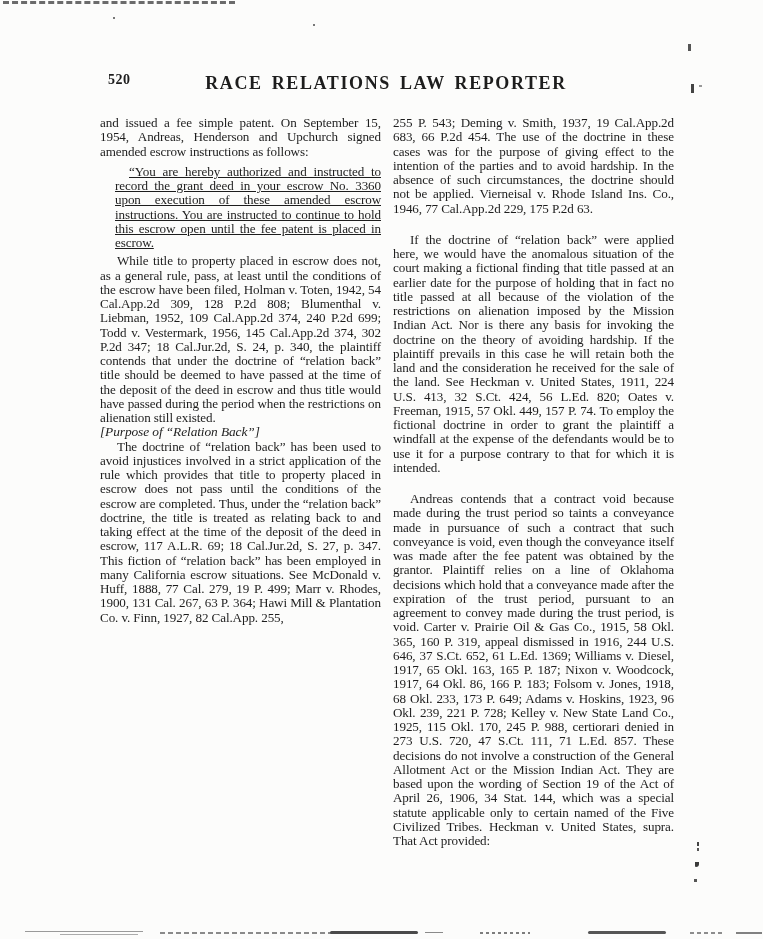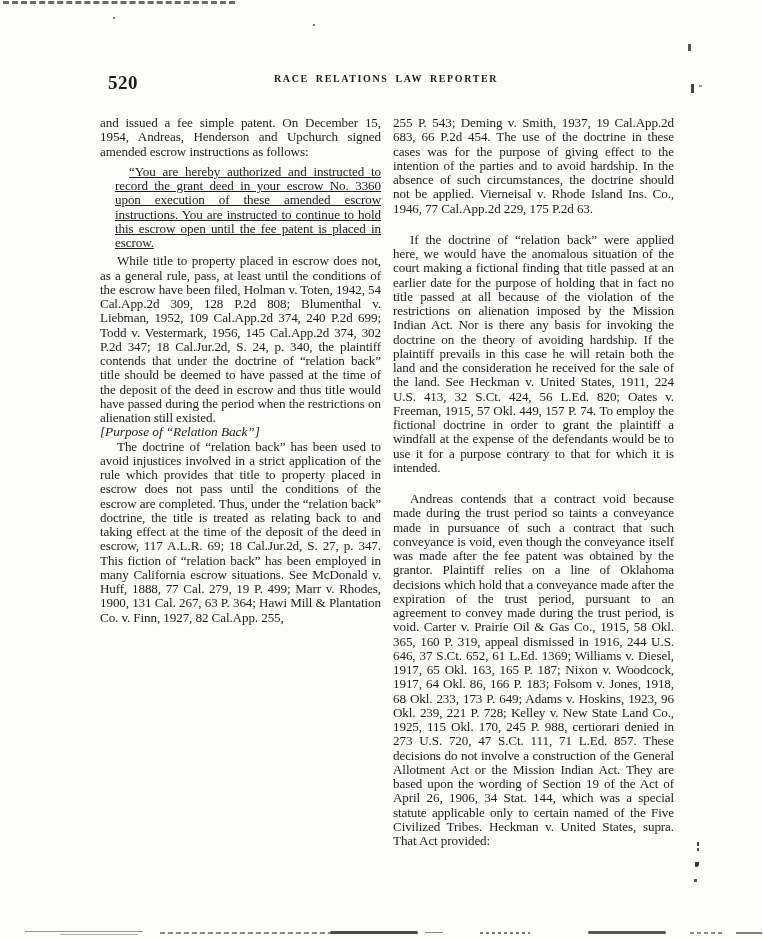--- a/index.html
+++ b/index.html
@@ -10,25 +10,25 @@
     overflow:hidden;
     font-family:"Liberation Serif", serif;
     color:#1d1d1d;
   }
   
   .header{
     position:absolute;top:72px;left:100px;width:572px;height:20px;
   }
   .page-number{
     position:absolute;left:8px;top:0;
-    font-size:19px;font-weight:bold;letter-spacing:.5px;
+    font-size:14px;font-weight:bold;letter-spacing:.5px;
   }
   .header-title{
     position:absolute;left:0;right:0;top:1px;text-align:center;
-    font-size:10px;font-weight:bold;letter-spacing:1.6px;
+    font-size:18px;font-weight:bold;letter-spacing:1.6px;
     word-spacing:3px;
   }
   
   .columns{
     position:absolute;top:116px;left:100px;width:574px;
     display:flex;gap:12px;
   }
   .col{
     width:281px;
     font-size:13.1px;line-height:14.25px;
@@ -83,21 +83,21 @@
 <div class="artifact" style="left:736px;top:932px;width:26px;height:2px;background:#818181;"></div>
 
 <div class="header">
   <span class="page-number">520</span>
   <span class="header-title">RACE RELATIONS LAW REPORTER</span>
 </div>
 
 <div class="columns">
 
   <div class="col">
-    <p>and issued a fee simple patent.  On December 15, 1954, Andreas, Henderson and Upchurch signed amended escrow instructions as follows:</p>
+    <p>and issued a fee simple patent.  On September 15, 1954, Andreas, Henderson and Upchurch signed amended escrow instructions as follows:</p>
     <div class="quote">
       <p>“You are hereby authorized and instructed to record the grant deed in your escrow No. 3360 upon execution of these amended escrow instructions.  You are instructed to continue to hold this escrow open until the fee patent is placed in escrow.</p>
     </div>
     <p class="indent">While title to property placed in escrow does not, as a general rule, pass, at least until the conditions of the escrow have been filed, Holman v. Toten, 1942, 54 Cal.App.2d 309, 128 P.2d 808; Blumenthal v. Liebman, 1952, 109 Cal.App.2d 374, 240 P.2d 699; Todd v. Vestermark, 1956, 145 Cal.App.2d 374, 302 P.2d 347; 18 Cal.Jur.2d, S. 24, p. 340, the plaintiff contends that under the doctrine of “relation back” title should be deemed to have passed at the time of the deposit of the deed in escrow and thus title would have passed during the period when the restrictions on alienation still existed.</p>
     <p class="section-heading">[Purpose of “Relation Back”]</p>
     <p class="indent">The doctrine of “relation back” has been used to avoid injustices involved in a strict application of the rule which provides that title to property placed in escrow does not pass until the conditions of the escrow are completed. Thus, under the “relation back” doctrine, the title is treated as relating back to and taking effect at the time of the deposit of the deed in escrow, 117 A.L.R. 69; 18 Cal.Jur.2d, S. 27, p. 347. This fiction of “relation back” has been employed in many California escrow situations. See McDonald v. Huff, 1888, 77 Cal. 279, 19 P. 499; Marr v. Rhodes, 1900, 131 Cal. 267, 63 P. 364; Hawi Mill &amp; Plantation Co. v. Finn, 1927, 82 Cal.App. 255,</p>
   </div>
 
   <div class="col">
     <p>255 P. 543; Deming v. Smith, 1937, 19 Cal.App.2d 683, 66 P.2d 454.  The use of the doctrine in these cases was for the purpose of giving effect to the intention of the parties and to avoid hardship.  In the absence of such circumstances, the doctrine should not be applied.  Vierneisal v. Rhode Island Ins. Co., 1946, 77 Cal.App.2d 229, 175 P.2d 63.</p>

